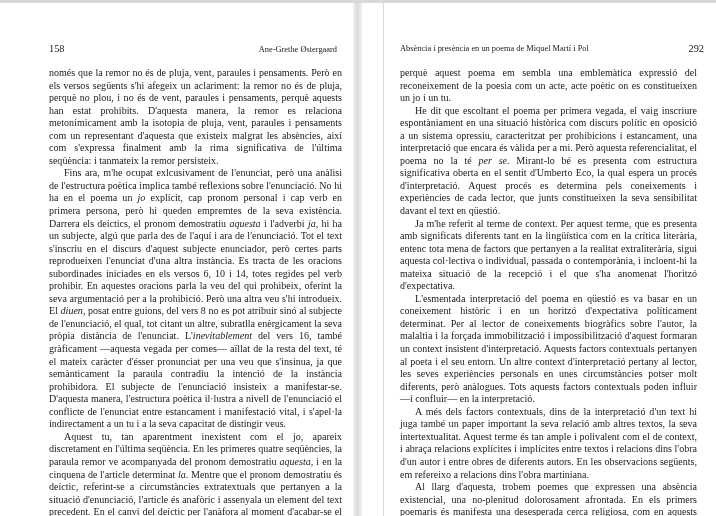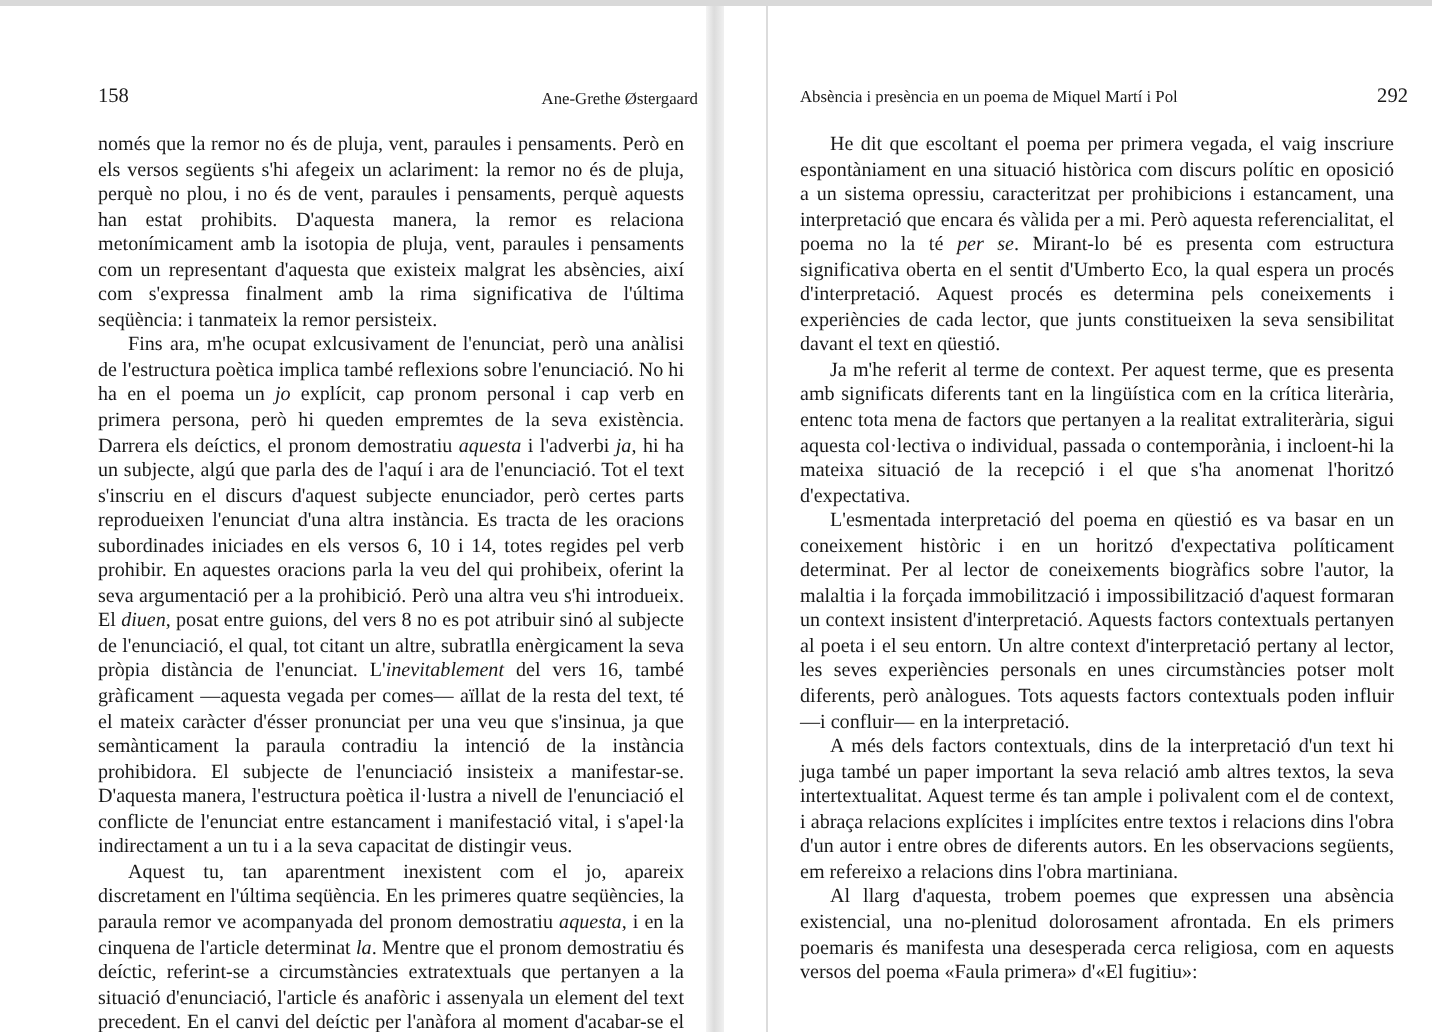--- a/index.html
+++ b/index.html
@@ -4,21 +4,21 @@
 <style>
   html, body { margin:0; padding:0; }
   body {
     width:716px; height:516px; overflow:hidden; position:relative;
     background:#ffffff;
     font-family:"Liberation Serif", "DejaVu Serif", serif;
     color:#1a1a1a;
   }
   .topbar { position:absolute; left:0; top:0; width:716px; height:3px; background:#d9d9d9; }
   .page { position:absolute; top:3px; height:513px; background:#ffffff; overflow:hidden; }
-  .page.left { left:0; width:355px;padding-left:12px; }
+  .page.left { left:0; width:355px; }
   .page.right { left:369px; width:356px; }
   .gutter {
     position:absolute; left:353px; top:3px; width:9px; height:513px;
     background:linear-gradient(to right,#f4f4f4,#dcdcdc 45%,#f0f0f0);
   }
   .right-rule { position:absolute; left:14px; top:0; width:1px; height:513px; background:#9a9a9a; opacity:.35; }
   .header { position:absolute; top:40px; font-size:10.3px; }
   .left .pnum { left:49px; }
   .left .runhead { right:18px; font-size:8.4px; top:42px; }
   .right .runhead { left:31px; font-size:8.4px; top:41px; }
@@ -55,20 +55,21 @@
   <div class="watermark">Material protegido por derechos de autor</div>
 </div>
 
 <div class="gutter"></div>
 
 <div class="page right">
   <div class="right-rule"></div>
   <div class="header runhead">Absència i presència en un poema de Miquel Martí i Pol</div>
   <div class="header pnum">292</div>
   <div class="body" id="right-body">
+  <p>perquè aquest poema em sembla una emblemàtica expressió del reconeixement de la poesia com un acte, acte poètic on es constitueixen un jo i un tu.</p>
       <p class="ind">He dit que escoltant el poema per primera vegada, el vaig inscriure espontàniament en una situació històrica com discurs polític en oposició a un sistema opressiu, caracteritzat per prohibicions i estancament, una interpretació que encara és vàlida per a mi. Però aquesta referencialitat, el poema no la té <i>per se</i>. Mirant-lo bé es presenta com estructura significativa oberta en el sentit d'Umberto Eco, la qual espera un procés d'interpretació. Aquest procés es determina pels coneixements i experiències de cada lector, que junts constitueixen la seva sensibilitat davant el text en qüestió.</p>
       <p class="ind">Ja m'he referit al terme de context. Per aquest terme, que es presenta amb significats diferents tant en la lingüística com en la crítica literària, entenc tota mena de factors que pertanyen a la realitat extraliterària, sigui aquesta col·lectiva o individual, passada o contemporània, i incloent-hi la mateixa situació de la recepció i el que s'ha anomenat l'horitzó d'expectativa.</p>
       <p class="ind">L'esmentada interpretació del poema en qüestió es va basar en un coneixement històric i en un horitzó d'expectativa políticament determinat. Per al lector de coneixements biogràfics sobre l'autor, la malaltia i la forçada immobilització i impossibilització d'aquest formaran un context insistent d'interpretació. Aquests factors contextuals pertanyen al poeta i el seu entorn. Un altre context d'interpretació pertany al lector, les seves experiències personals en unes circumstàncies potser molt diferents, però anàlogues. Tots aquests factors contextuals poden influir —i confluir— en la interpretació.</p>
       <p class="ind">A més dels factors contextuals, dins de la interpretació d'un text hi juga també un paper important la seva relació amb altres textos, la seva intertextualitat. Aquest terme és tan ample i polivalent com el de context, i abraça relacions explícites i implícites entre textos i relacions dins l'obra d'un autor i entre obres de diferents autors. En les observacions següents, em refereixo a relacions dins l'obra martiniana.</p>
       <p class="ind">Al llarg d'aquesta, trobem poemes que expressen una absència existencial, una no-plenitud dolorosament afrontada. En els primers poemaris és manifesta una desesperada cerca religiosa, com en aquests versos del poema «Faula primera» d'«El fugitiu»:</p>
     </div>
   <div class="watermark">Material protegido por derechos de autor</div>
 </div>
 
 </body></html>

